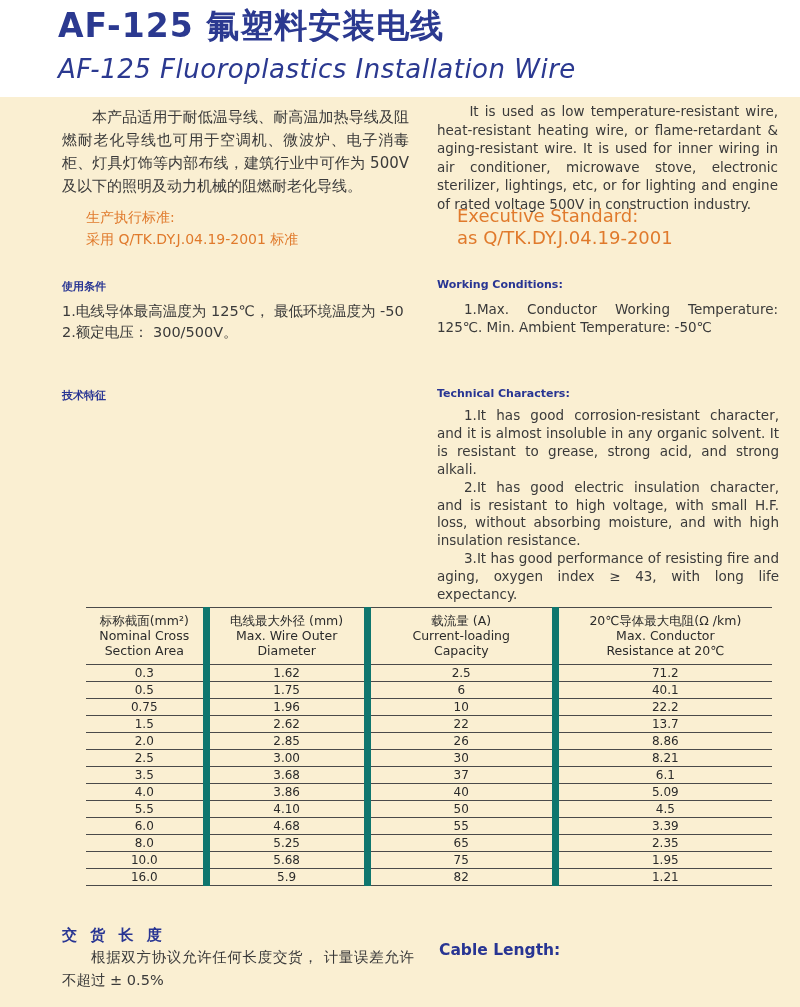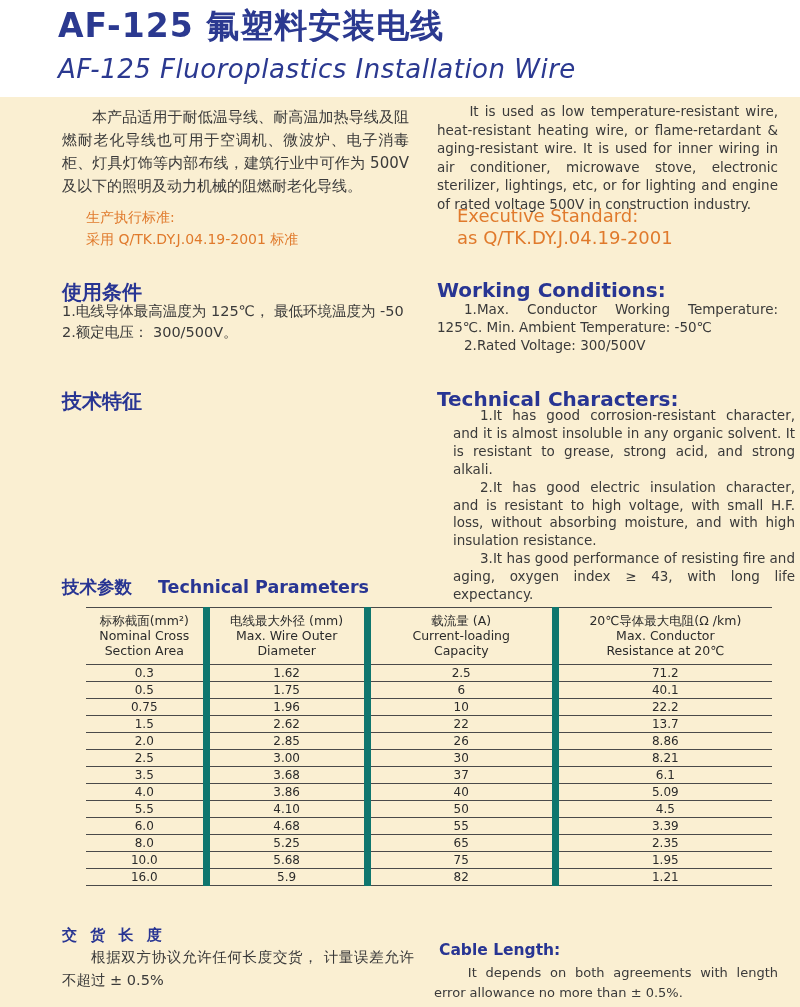--- a/index.html
+++ b/index.html
@@ -13,33 +13,33 @@
   .title-en { left:58px; top:54px; font-size:26px; font-weight:normal; font-style:italic; color:#2b3990; letter-spacing:0.5px; }
 
   .para { text-align:justify; }
   .intro-cn { left:62px; top:106px; width:347px; font-size:15px; line-height:23px; text-indent:2em; }
   .intro-en { left:437px; top:102px; width:341px; font-size:13.5px; line-height:18.6px; text-indent:2.4em; }
 
   .orange { color:#e07a2c; }
   .standard-cn { left:86px; top:206px; font-size:14px; line-height:22px; }
   .standard-en { left:457px; top:205px; font-size:18px; line-height:22px; }
 
-  .sec-head { font-weight:bold; color:#283593; font-size:20px; }
+  .sec-head { font-weight:bold; color:#283593; font-size:11px; }
   .wc-head-cn { left:62px; top:279px; }
   .wc-list-cn { left:62px; top:301px; width:350px; font-size:14.5px; line-height:21px; }
   .wc-head-en { left:437px; top:278px; }
   .wc-list-en { left:437px; top:300px; width:341px; font-size:13.5px; line-height:18px; }
   .wc-list-en p { margin:0; text-indent:2em; text-align:justify; }
   .wc-list-cn p { margin:0; }
 
   .tc-head-cn { left:62px; top:388px; }
   .tc-list-cn { left:62px; top:409px; width:347px; font-size:15px; line-height:25px; }
   .tc-list-cn p { margin:0; text-indent:2em; text-align:justify; }
   .tc-head-en { left:437px; top:387px; }
-  .tc-list-en { left:437px; top:407px; width:342px; font-size:13.5px; line-height:17.9px;margin-left:16px; }
+  .tc-list-en { left:437px; top:407px; width:342px; font-size:13.5px; line-height:17.9px; }
   .tc-list-en p { margin:0; text-indent:2em; text-align:justify; }
 
   .params-head { left:62px; top:575px; font-size:17.5px; font-weight:bold; color:#283593; }
   .params-head .gap { display:inline-block; width:26px; }
 
   table.params { position:absolute; left:86px; top:607px; width:686px; border-collapse:collapse;
                  border-top:1px solid #4a4a4a; border-bottom:1px solid #4a4a4a; color:#2b2b2b; }
   table.params th { font-weight:normal; font-size:12.5px; line-height:15px; padding:5px 2px 6px;
                     border-bottom:1px solid #4a4a4a; vertical-align:middle; }
   table.params th + th, table.params td + td { border-left:7px solid #0f766e; }
@@ -75,34 +75,30 @@
   </div>
 
   <div class="abs sec-head wc-head-cn">使用条件</div>
   <div class="abs wc-list-cn">
     <p>1.电线导体最高温度为 125℃， 最低环境温度为 -50</p>
     <p>2.额定电压： 300/500V。</p>
   </div>
   <div class="abs sec-head wc-head-en">Working Conditions:</div>
   <div class="abs wc-list-en">
     <p>1.Max. Conductor Working Temperature: 125℃. Min. Ambient Temperature: -50℃</p>
-    <p>2.Rated Voltage: 300/500V</p>
   </div>
 
   <div class="abs sec-head tc-head-cn">技术特征</div>
   <div class="abs sec-head tc-head-en">Technical Characters:</div>
   <div class="abs tc-list-en">
     <p>1.It has good corrosion-resistant character, and it is almost insoluble in any organic solvent. It is resistant to grease, strong acid, and strong alkali.</p>
     <p>2.It has good electric insulation character, and is resistant to high voltage, with small H.F. loss, without absorbing moisture, and with high insulation resistance.</p>
     <p>3.It has good performance of resisting fire and aging, oxygen index ≥ 43, with long life expectancy.</p>
   </div>
 
-  <div class="abs params-head">
-    <span>技术参数</span><span class="gap"></span><span>Technical Parameters</span>
-  </div>
 
   <table class="params">
     <thead>
       <tr>
         <th class="col1">
           <div>标称截面(mm²)</div>
           <div>Nominal Cross</div>
           <div>Section Area</div>
         </th>
         <th class="col2">
@@ -200,14 +196,13 @@
           <td>5.9</td>
           <td>82</td>
           <td>1.21</td>
         </tr>
       </tbody>
   </table>
 
   <div class="abs sec-head cable-head-cn">交 货 长 度</div>
   <div class="abs para cable-text-cn">根据双方协议允许任何长度交货， 计量误差允许不超过 ± 0.5%</div>
   <div class="abs sec-head cable-head-en">Cable Length:</div>
-  <div class="abs para cable-text-en">It depends on both agreements with length error allowance no more than  ± 0.5%.</div>
 </div>
 
 </body></html>

